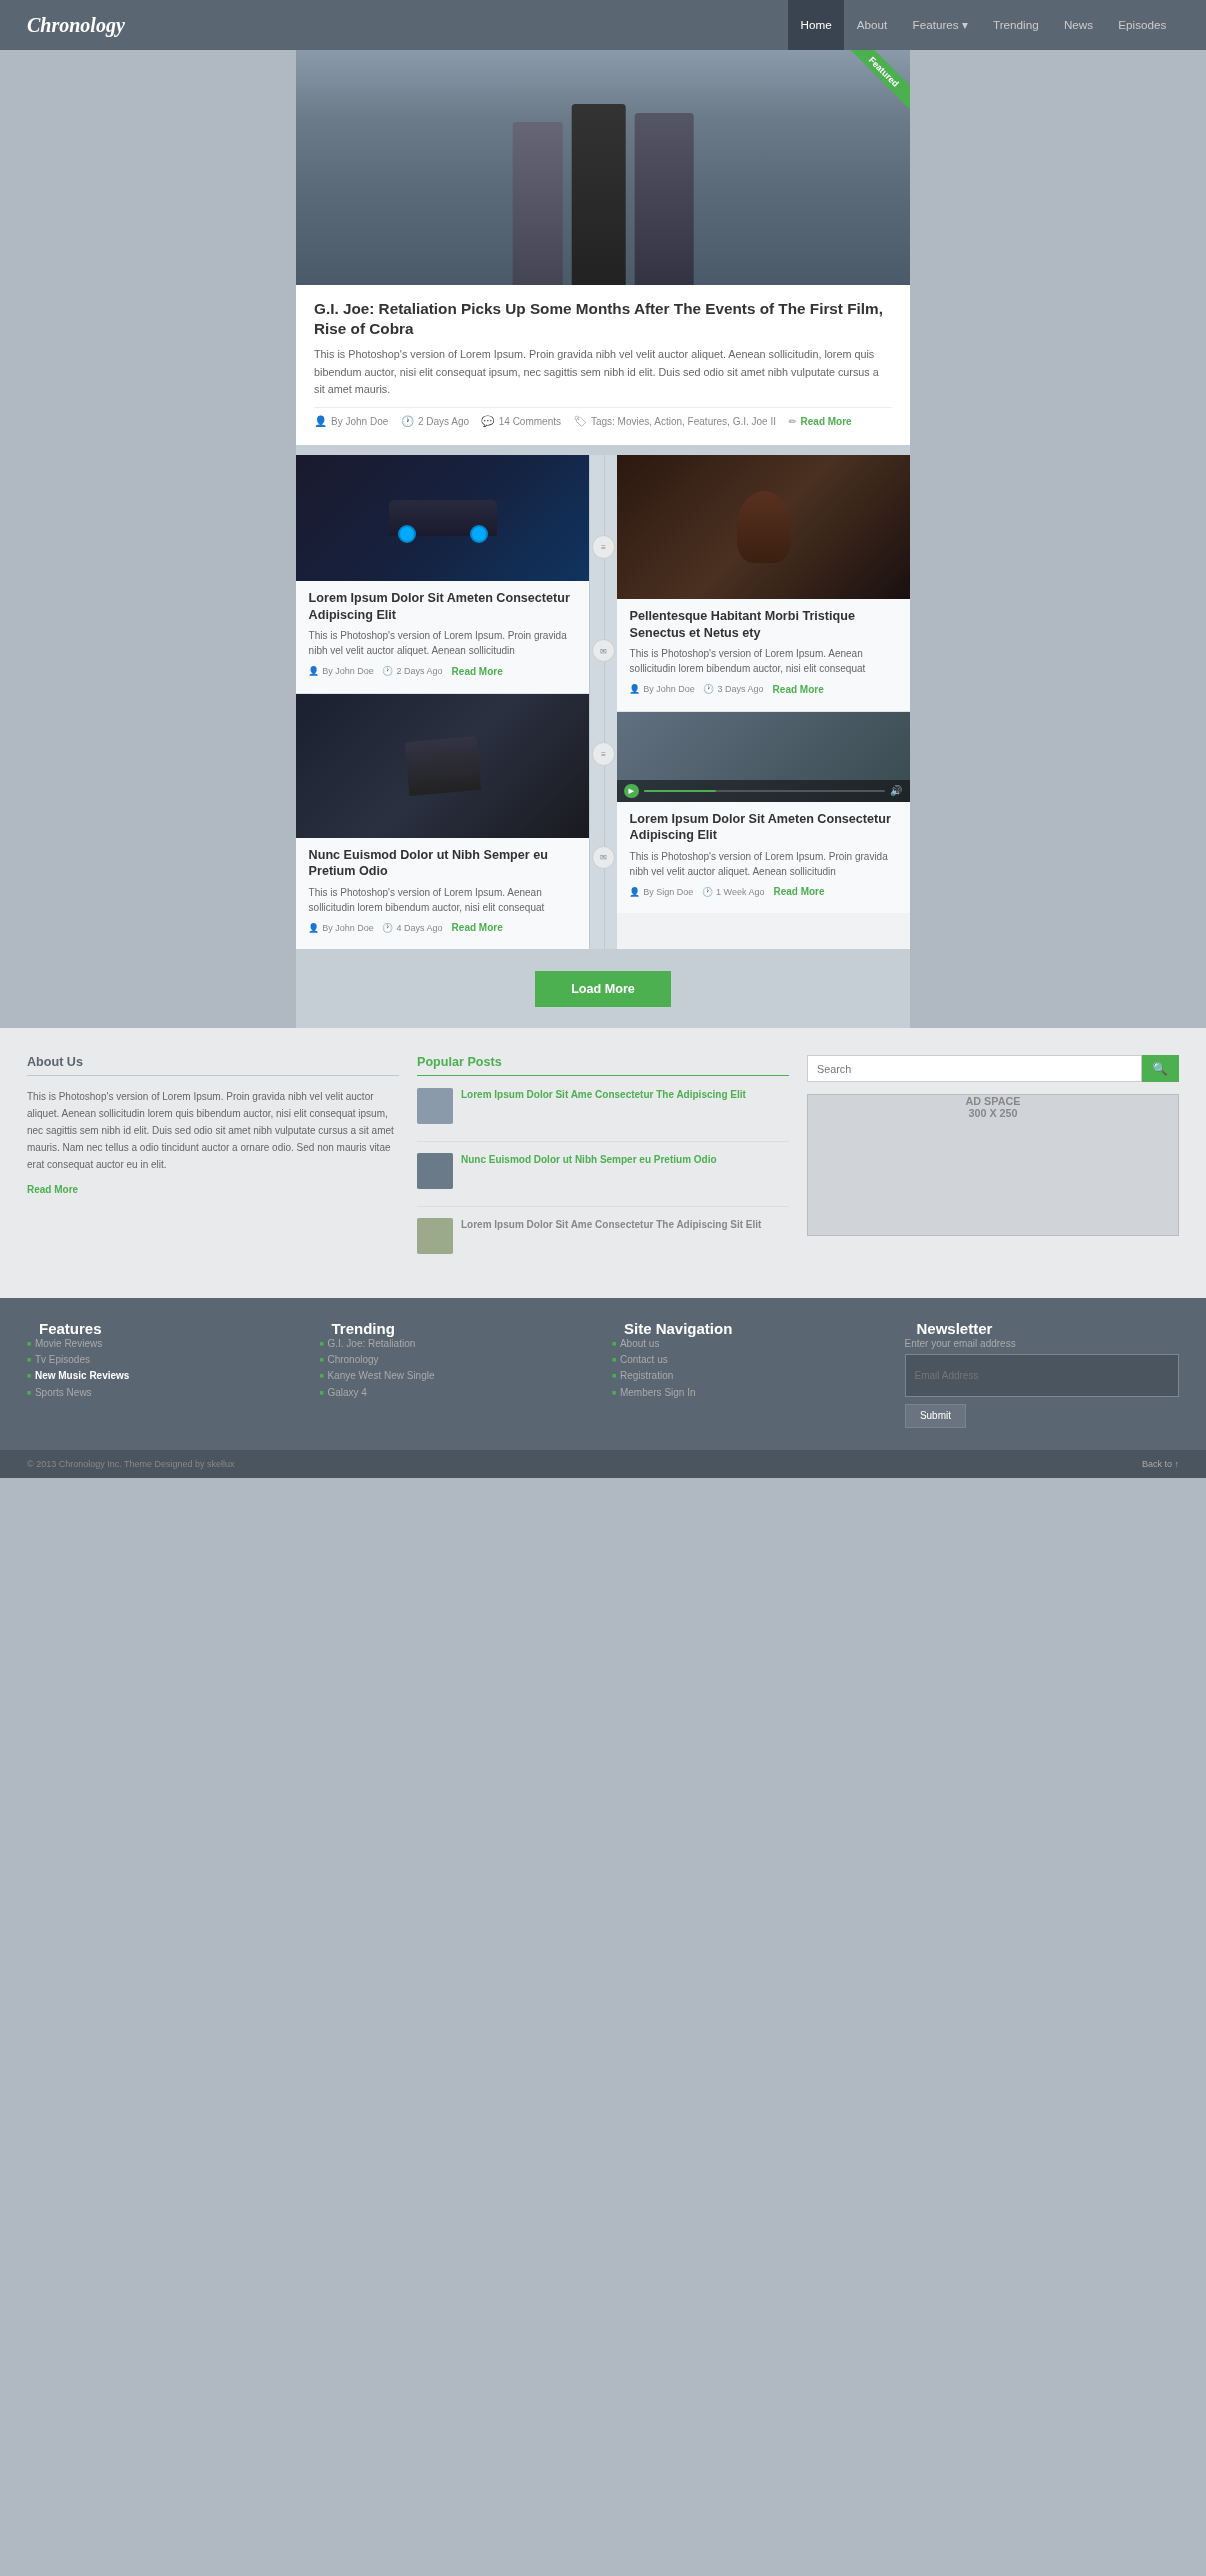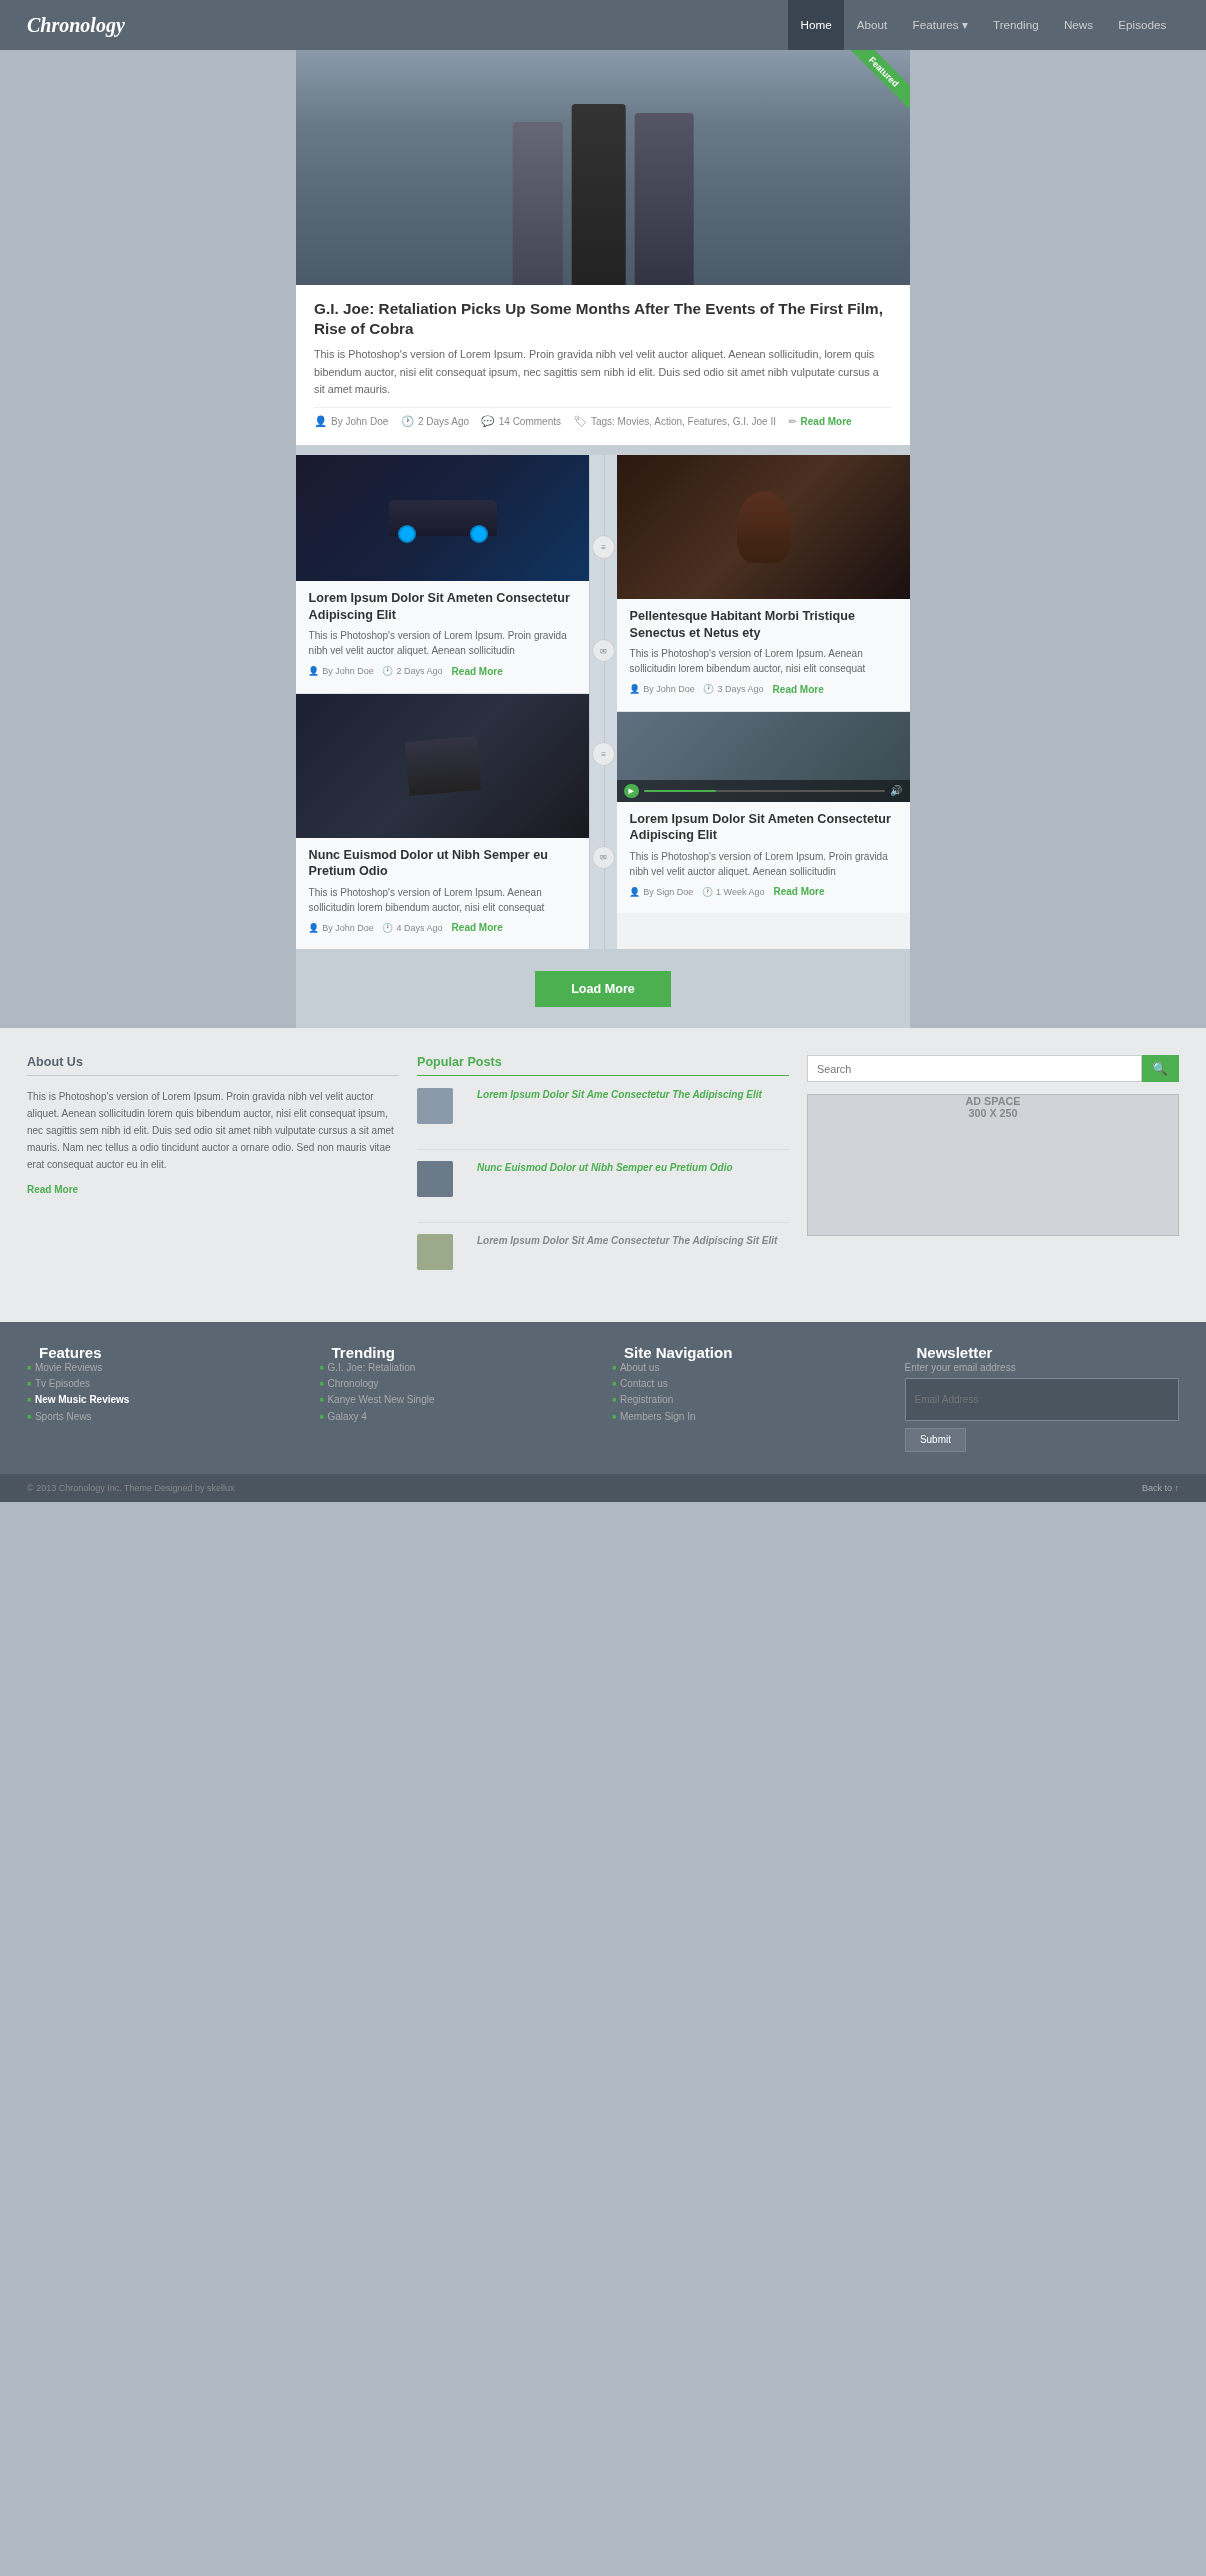--- a/index.html
+++ b/index.html
@@ -58,21 +58,21 @@
     .load-more-section { background: #c5cdd5; padding: 21.7px; text-align: center; }
     .load-more-btn { background: #4caf50; color: #fff; border: none; padding: 10.8px 36px; font-size: 12.6px; font-weight: bold; cursor: pointer; border-radius: 0; }
 
     
     .footer-widgets { background: #e8eaec; padding: 27px; display: flex; gap: 18px; }
     .widget { flex: 1; }
     .widget-title { font-size: 12.6px; font-weight: bold; color: #5a6672; margin-bottom: 12.6px; padding-bottom: 5.4px; border-bottom: 1.8px solid #c0c8d0; }
     .widget-title.green { color: #4caf50; border-bottom-color: #4caf50; }
     .about-text { font-size: 10px; color: #666; line-height: 1.7; margin-bottom: 9px; }
 
-    .popular-post { display: flex; gap: 24px; margin-bottom: 10.8px; padding-bottom: 25px; border-bottom: 0.9px solid #ddd; font-style: italic; }
+    .popular-post { display: flex; gap: 8px; margin-bottom: 10.8px; padding-bottom: 17px; border-bottom: 0.9px solid #ddd; }
     .popular-post:last-child { border-bottom: none; margin-bottom: 0; }
     .popular-thumb { width: 36px; height: 36px; background: #aaa; flex-shrink: 0; border-radius: 1.8px; }
     .popular-post-title { font-size: 10px; color: #4caf50; font-weight: bold; line-height: 1.4; }
     .popular-post-title.gray { color: #888; }
 
     .search-widget { }
     .search-box { display: flex; margin-bottom: 12.6px; }
     .search-input { flex: 1; padding: 6.3px 9px; border: 0.9px solid #ccc; font-size: 10.8px; outline: none; background: #fff; }
     .search-btn { background: #4caf50; border: none; color: #fff; padding: 0 10.8px; cursor: pointer; font-size: 12.6px; }
     .ad-space { background: #d0d4d8; height: 142px; display: flex; justify-content: center; border: 0.9px solid #bbb; }

